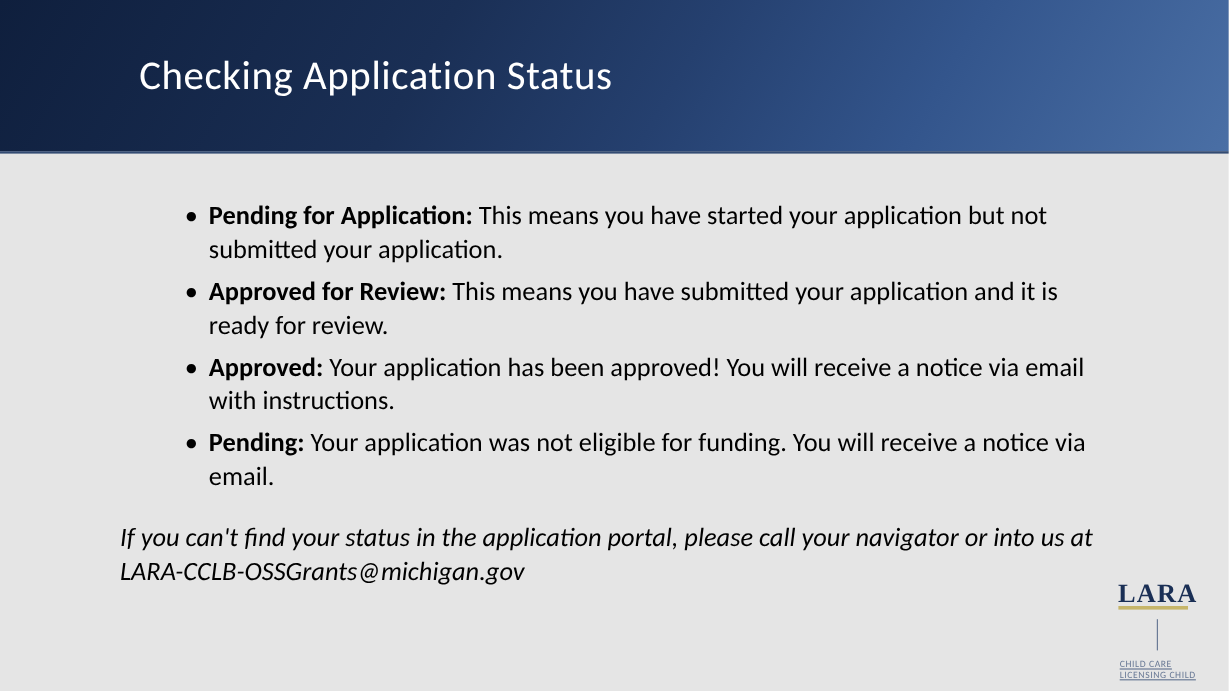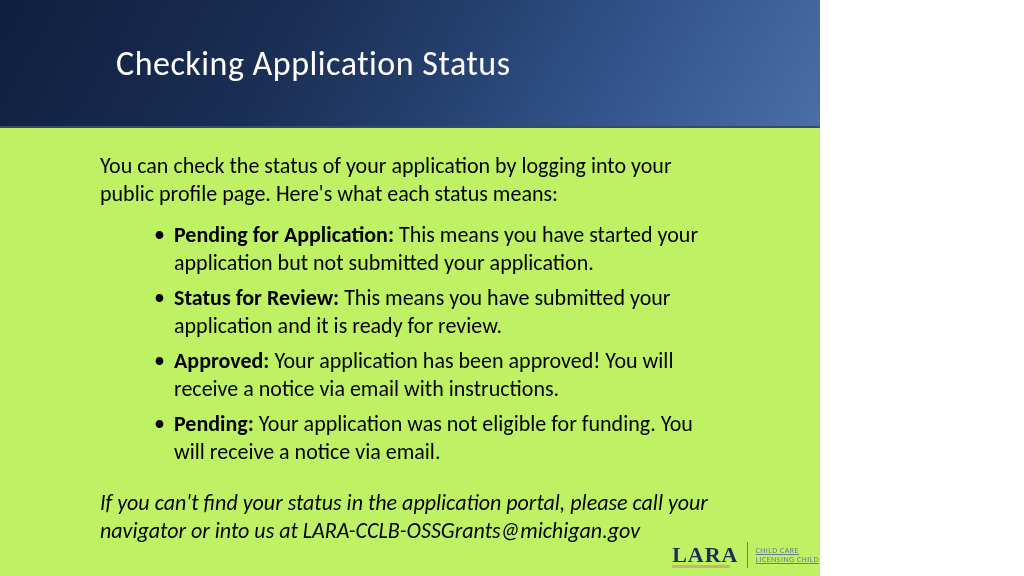--- a/index.html
+++ b/index.html
@@ -1,51 +1,50 @@
 <!DOCTYPE html>
 <html><head>
 <meta charset="utf-8">
 <style>
   * { margin: 0; padding: 0; box-sizing: border-box; }
   html, body { width: 1024px; height: 576px; font-family: Calibri, "Segoe UI", Arial, sans-serif; background: #fff; overflow: hidden; }
-  .slide { width: 820px; height: 576px; position: relative; background: #bef264; }
+  .slide { width: 1024px; height: 576px; position: relative; background: #e5e5e5; }
   .header {
     height: 128px;
     background: linear-gradient(120deg, #0f1f3d 0%, #1a2f55 35%, #25406f 55%, #33558c 75%, #4a6fa5 100%);
     display: flex;
     align-items: center;
     padding-left: 116px;
     border-bottom: 2px solid #334b72;
   }
   .title { color: #fff; font-size: 34px; font-weight: 300; letter-spacing: 0.5px; }
   .body { padding: 24px 100px 0 100px; color: #000; }
   .intro { font-size: 22px; line-height: 1.25; }
   ul.statuses { list-style: none; margin: 14px 0 0 54px; }
   ul.statuses li { font-size: 22px; line-height: 1.25; margin-bottom: 8px; position: relative; padding-left: 20px; }
   ul.statuses li::before { content: "•"; position: absolute; left: 0; top: 0; }
   .label { font-weight: 700; }
   .footnote { font-style: italic; font-size: 22px; line-height: 1.25; margin-top: 24px; }
-  .logo { position: absolute; bottom: 8px; right: 1px; display: flex; align-items: center; gap: 8px; }
+  .logo { position: absolute; bottom: 8px; right: 26px; display: flex; align-items: center; gap: 8px; flex-direction: column; }
   .lara { font-family: Georgia, "Times New Roman", serif; font-weight: 700; font-size: 22px; color: #1a2f55; letter-spacing: 1px; }
   .divider { width: 1px; height: 26px; background: #6a7a96; }
   .tag { font-size: 8px; color: #6a7a96; line-height: 1.1; letter-spacing: 0.5px; text-decoration: underline; }
   .underline { width: 58px; height: 3px; background: #c6b56a; margin-top: -3px; }
 </style>
 </head>
 <body>
 
 <div class="slide">
   <div class="header">
     <div class="title">Checking Application Status</div>
   </div>
   <div class="body">
-    <p class="intro">You can check the status of your application by logging into your public profile page. Here's what each status means:</p>
     <ul class="statuses">
       <li><span class="label">Pending for Application:</span><span> This means you have started your application but not submitted your application.</span></li>
-      <li><span class="label">Status for Review:</span><span> This means you have submitted your application and it is ready for review.</span></li>
+      <li><span class="label">Approved for Review:</span><span> This means you have submitted your application and it is ready for review.</span></li>
       <li><span class="label">Approved:</span><span> Your application has been approved! You will receive a notice via email with instructions.</span></li>
       <li><span class="label">Pending:</span><span> Your application was not eligible for funding. You will receive a notice via email.</span></li>
     </ul>
     <p class="footnote">If you can't find your status in the application portal, please call your navigator or into us at LARA-CCLB-OSSGrants@michigan.gov</p>
   </div>
   <div class="logo">
     <div>
       <div class="lara">LARA</div>
       <div class="underline"></div>
     </div>

